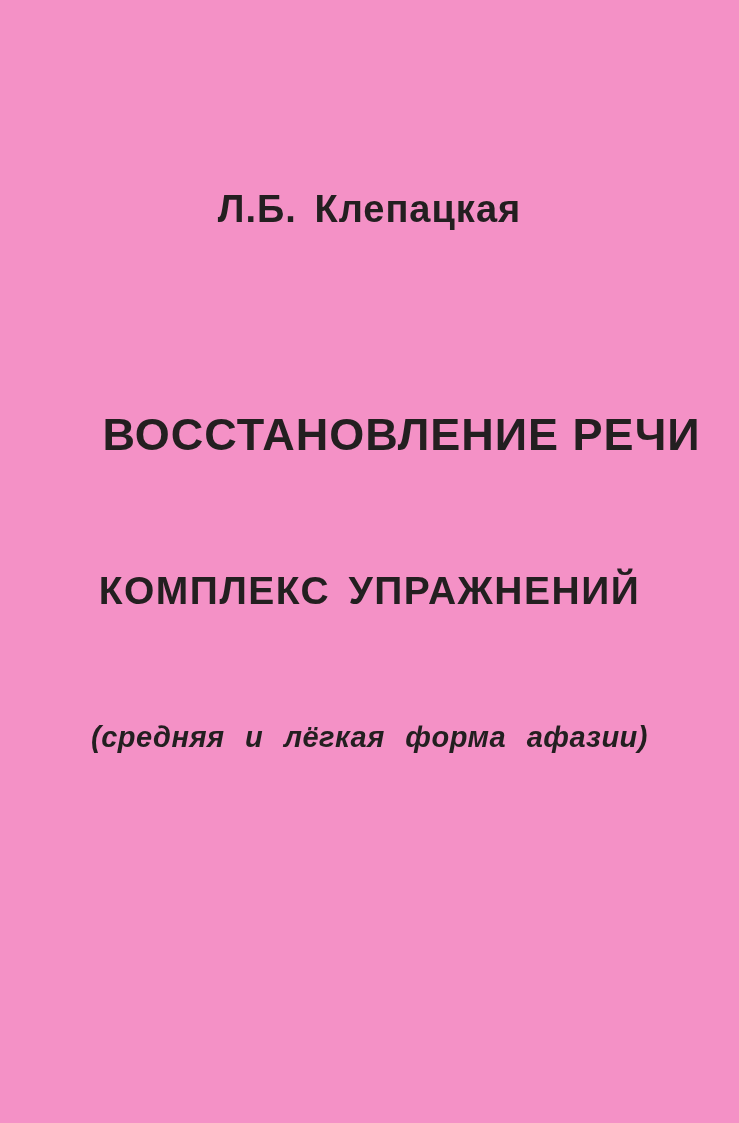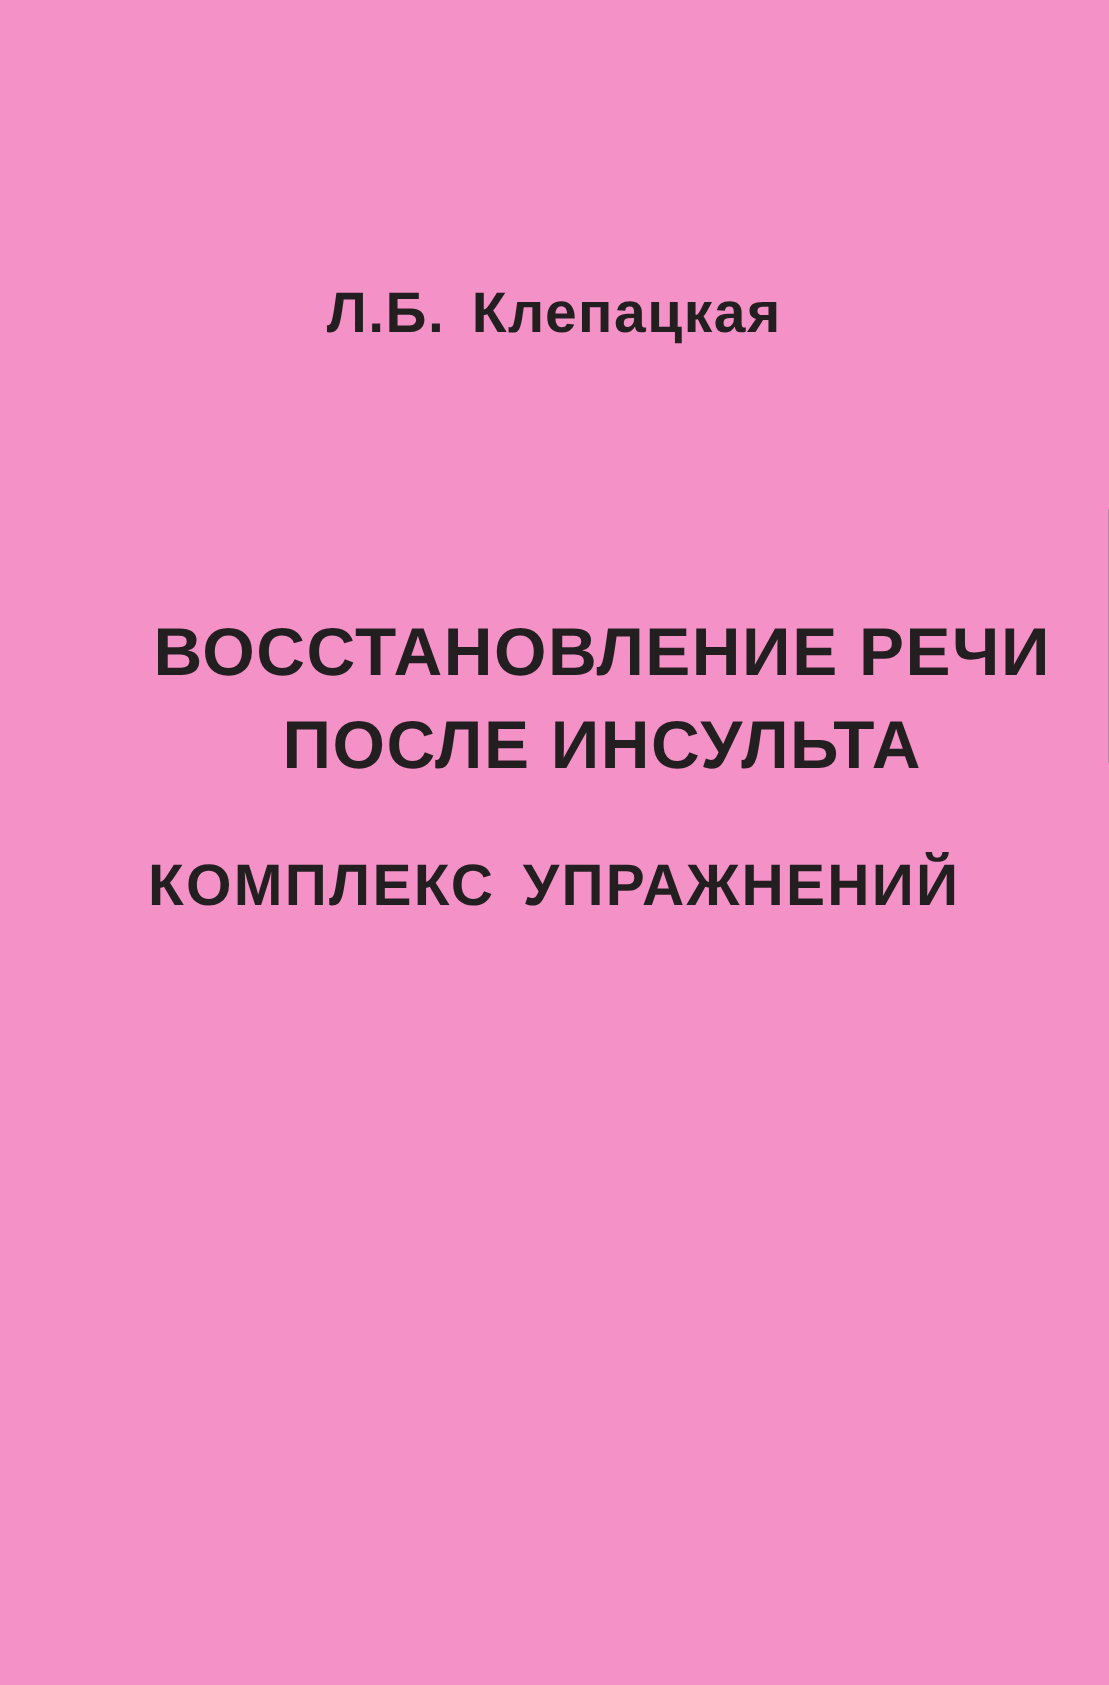--- a/index.html
+++ b/index.html
@@ -59,19 +59,19 @@
 </style>
 </head>
 <body>
 
 <div class="cover">
 
   <div class="line author">Л.Б. Клепацкая</div>
 
   <div class="line title">
     <span>ВОССТАНОВЛЕНИЕ РЕЧИ</span><br>
-    <span>ПОСЛЕ ИНСУЛЬТА</span>
   </div>
 
   <div class="line subtitle">КОМПЛЕКС УПРАЖНЕНИЙ</div>
 
+  <div class="line edition-note">(средняя и лёгкая форма афазии)</div>
 
 </div>
 
 </body></html>

